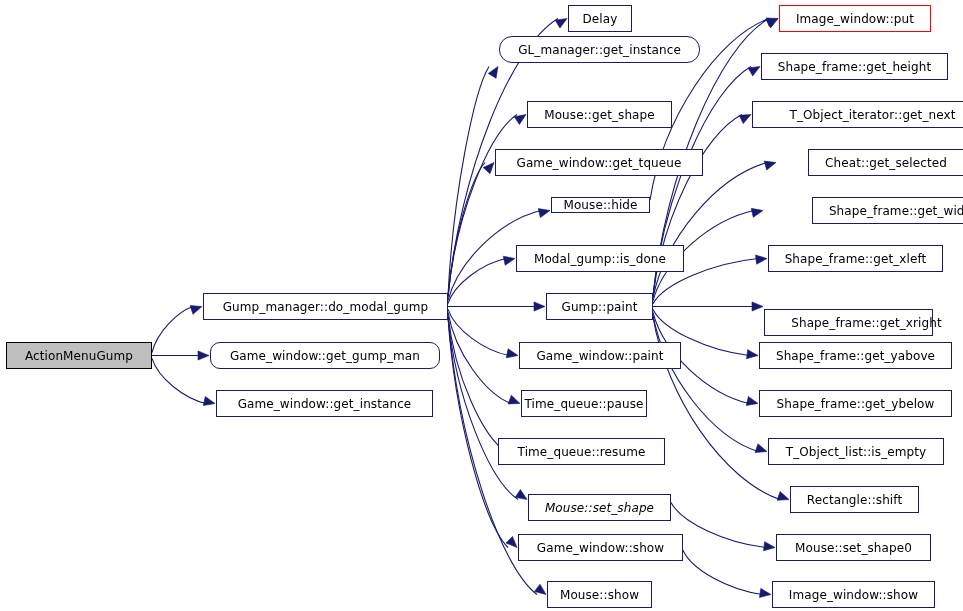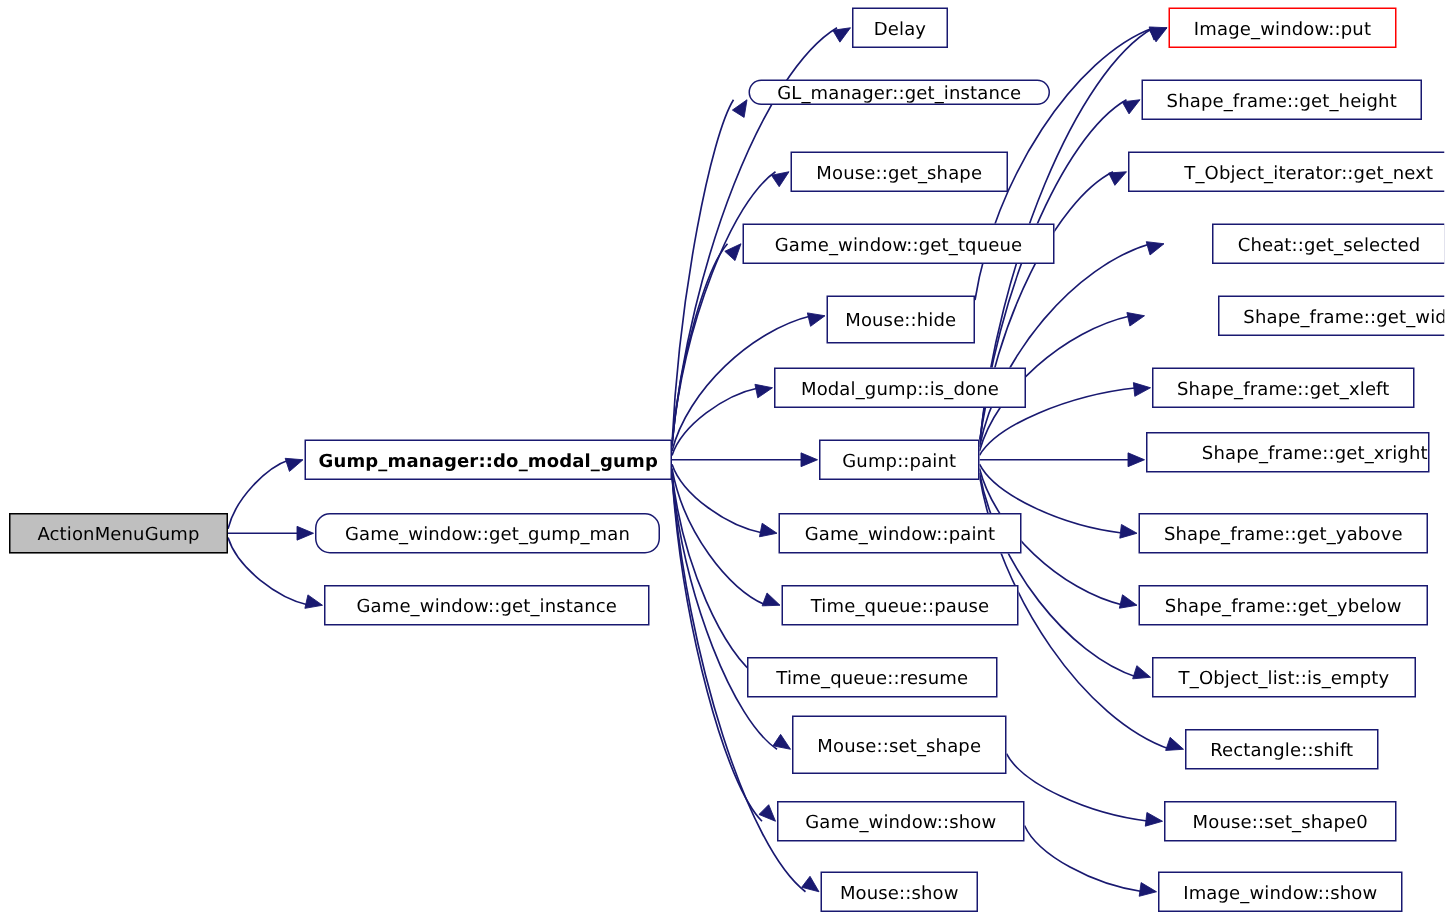--- a/index.html
+++ b/index.html
@@ -115,43 +115,43 @@
       <polygon points="767,451.5 755.1240693077867,452.5593725471942 757.9053079481808,443.7898393996897" class="edge-arrow"></polygon>
       <path d="M 653 317 C 666.6 398.06, 723.72 480.2, 780 499.5" class="edge-path"></path>
       <polygon points="789,499.5 777.1026528813317,500.2830271629482 780.0869901152349,491.5805142342397" class="edge-arrow"></polygon>
       <path d="M 671 502.38 C 681.4 522.54, 725.08 542.7, 766 547.5" class="edge-path"></path>
       <polygon points="775,547.5 763.5389915953306,550.7871395388843 764.6108216062373,541.6497886959037" class="edge-arrow"></polygon>
       <path d="M 683 550.32 C 691.8 570.0600000000001, 728.76 589.8, 762 594.5" class="edge-path"></path>
       <polygon points="771,594.5 759.4643233971444,597.5146584075695 760.7523538064495,588.405268874527" class="edge-arrow"></polygon>
     </svg>
   <div id="nodes-layer">
       <div class="node-box root" style="left: 6px; top: 342px; width: 146px; height: 27px;">ActionMenuGump</div>
-      <div class="node-box" style="left: 203px; top: 293px; width: 245px; height: 27px; font-weight: bold;">Gump_manager::do_modal_gump</div>
+      <div class="node-box" style="left: 203px; top: 293px; width: 245px; height: 27px;">Gump_manager::do_modal_gump</div>
       <div class="node-box" style="left: 210px; top: 342px; width: 230px; height: 27px; border-radius: 10px;">Game_window::get_gump_man</div>
       <div class="node-box" style="left: 216px; top: 390px; width: 217px; height: 27px;">Game_window::get_instance</div>
       <div class="node-box" style="left: 568px; top: 5px; width: 64px; height: 27px;">Delay</div>
-      <div class="node-box" style="left: 499px; top: 53px; width: 201px; height: 17px; border-radius: 13px;">GL_manager::get_instance</div>
+      <div class="node-box" style="left: 499px; top: 36px; width: 201px; height: 27px; border-radius: 13px;">GL_manager::get_instance</div>
       <div class="node-box" style="left: 527px; top: 101px; width: 145px; height: 27px;">Mouse::get_shape</div>
       <div class="node-box" style="left: 495px; top: 149px; width: 208px; height: 27px;">Game_window::get_tqueue</div>
-      <div class="node-box" style="left: 551px; top: 197px; width: 99px; height: 32px;">Mouse::hide</div>
+      <div class="node-box" style="left: 551px; top: 197px; width: 99px; height: 16px;">Mouse::hide</div>
       <div class="node-box" style="left: 516px; top: 245px; width: 168px; height: 27px;">Modal_gump::is_done</div>
       <div class="node-box" style="left: 546px; top: 293px; width: 107px; height: 27px;">Gump::paint</div>
       <div class="node-box" style="left: 519px; top: 342px; width: 162px; height: 27px;">Game_window::paint</div>
-      <div class="node-box" style="left: 521px; top: 390px; width: 158px; height: 27px;">Time_queue::pause</div>
+      <div class="node-box" style="left: 521px; top: 390px; width: 126px; height: 27px;">Time_queue::pause</div>
       <div class="node-box" style="left: 498px; top: 438px; width: 167px; height: 27px;">Time_queue::resume</div>
-      <div class="node-box" style="left: 528px; top: 477px; width: 143px; height: 39px;">Mouse::set_shape</div>
+      <div class="node-box" style="left: 528px; top: 494px; width: 143px; height: 27px; font-style: italic;">Mouse::set_shape</div>
       <div class="node-box" style="left: 518px; top: 534px; width: 165px; height: 27px;">Game_window::show</div>
       <div class="node-box" style="left: 547px; top: 581px; width: 105px; height: 27px;">Mouse::show</div>
       <div class="node-box highlight" style="left: 779px; top: 5px; width: 152px; height: 27px;">Image_window::put</div>
       <div class="node-box" style="left: 761px; top: 53px; width: 187px; height: 27px;">Shape_frame::get_height</div>
       <div class="node-box" style="left: 752px; top: 101px; width: 241px; height: 27px;">T_Object_iterator::get_next</div>
       <div class="node-box" style="left: 777px; top: 149px; width: 156px; height: 27px; margin-left: 31px;">Cheat::get_selected</div>
       <div class="node-box" style="left: 764px; top: 197px; width: 182px; height: 27px; margin-left: 48px;">Shape_frame::get_width</div>
       <div class="node-box" style="left: 768px; top: 245px; width: 175px; height: 27px;">Shape_frame::get_xleft</div>
-      <div class="node-box" style="left: 764px; top: 288px; width: 189px; height: 27px; padding-left: 36px;">Shape_frame::get_xright</div>
+      <div class="node-box" style="left: 764px; top: 309px; width: 169px; height: 27px; padding-left: 36px;">Shape_frame::get_xright</div>
       <div class="node-box" style="left: 759px; top: 342px; width: 193px; height: 27px;">Shape_frame::get_yabove</div>
       <div class="node-box" style="left: 759px; top: 390px; width: 193px; height: 27px;">Shape_frame::get_ybelow</div>
       <div class="node-box" style="left: 768px; top: 438px; width: 176px; height: 27px;">T_Object_list::is_empty</div>
       <div class="node-box" style="left: 790px; top: 486px; width: 129px; height: 27px;">Rectangle::shift</div>
       <div class="node-box" style="left: 776px; top: 534px; width: 155px; height: 27px;">Mouse::set_shape0</div>
       <div class="node-box" style="left: 772px; top: 581px; width: 163px; height: 27px;">Image_window::show</div>
     </div>
 </div>
 
 </body></html>

